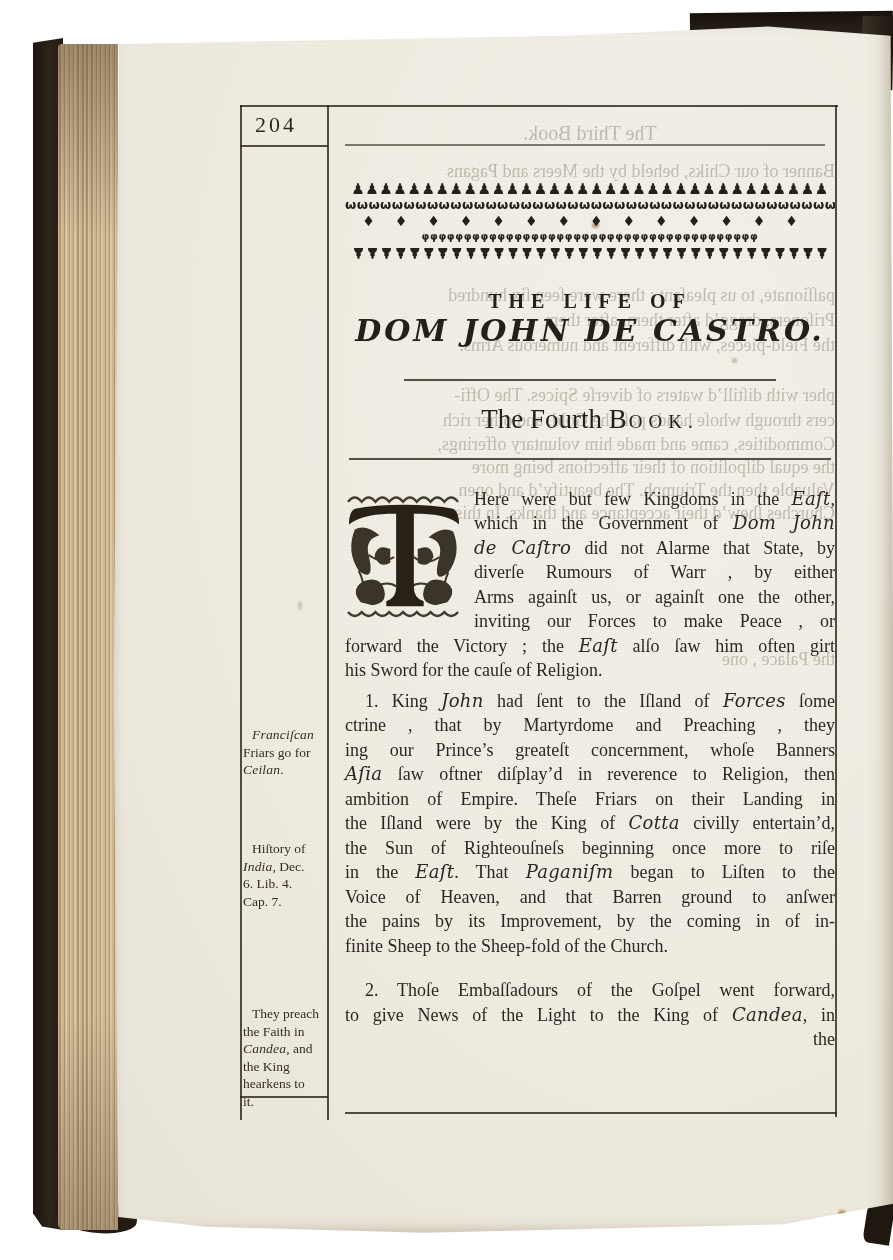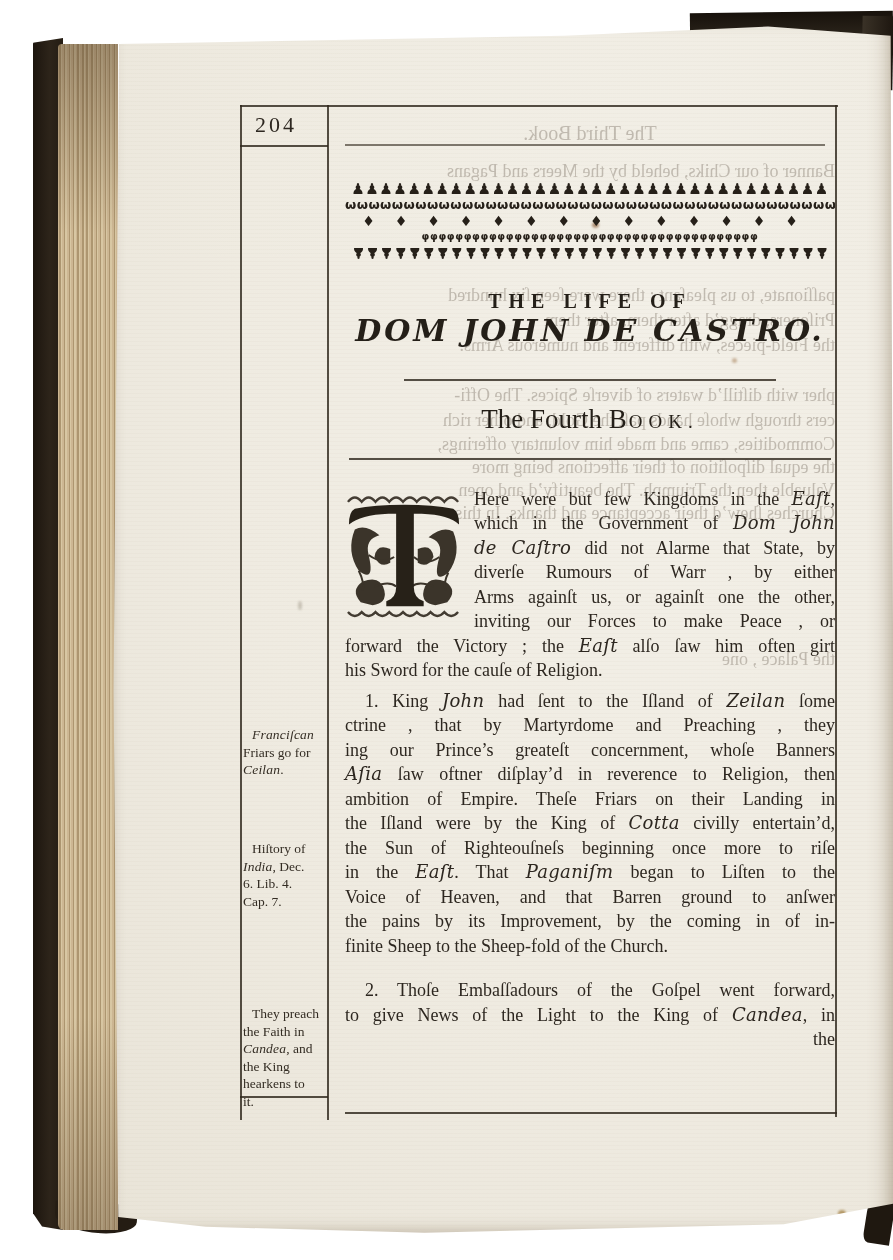--- a/index.html
+++ b/index.html
@@ -204,21 +204,21 @@
       <div class="tl">Here were but few Kingdoms in the <i>Eaſt</i>,</div>
           <div class="tl">which in the Government of <i>Dom John</i></div>
           <div class="tl"><i>de Caſtro</i> did not Alarme that State, by</div>
           <div class="tl">diverſe Rumours of Warr , by either</div>
           <div class="tl">Arms againſt us, or againſt one the other,</div>
           <div class="tl">inviting our Forces to make Peace , or</div>
           <div class="tl">forward the Victory ; the <i>Eaſt</i> alſo ſaw him often girt</div>
           <div class="tl end">his Sword for the cauſe of Religion.</div>
         </div>
       <div class="para p1" id="para-1">
-          <div class="tl indent">1. King <i>John</i> had ſent to the Iſland of <i>Zeilan</i> ſome</div>
+          <div class="tl indent">1. King <i>John</i> had ſent to the Iſland of <i>Forces</i> ſome</div>
           <div class="tl">ctrine , that by Martyrdome and Preaching , they</div>
           <div class="tl">ing our Prince’s greateſt concernment, whoſe Banners</div>
           <div class="tl"><i>Aſia</i> ſaw oftner diſplay’d in reverence to Religion, then</div>
           <div class="tl">ambition of Empire.  Theſe Friars on their Landing in</div>
           <div class="tl">the Iſland were by the King of <i>Cotta</i> civilly entertain’d,</div>
           <div class="tl">the Sun of Righteouſneſs beginning once more to riſe</div>
           <div class="tl">in the <i>Eaſt</i>.  That <i>Paganiſm</i> began to Liſten to the</div>
           <div class="tl">Voice of Heaven, and that Barren ground to anſwer</div>
           <div class="tl">the pains by its Improvement, by the coming in of in-</div>
           <div class="tl end">finite Sheep to the Sheep-fold of the Church.</div>

